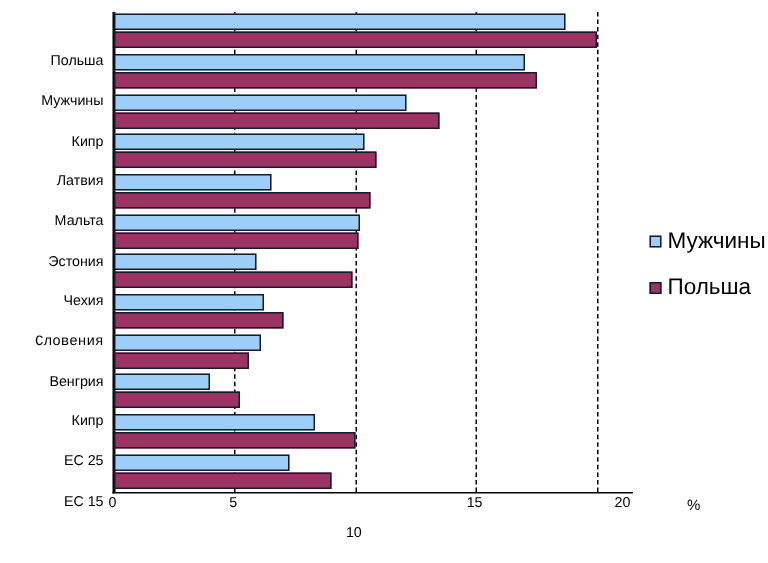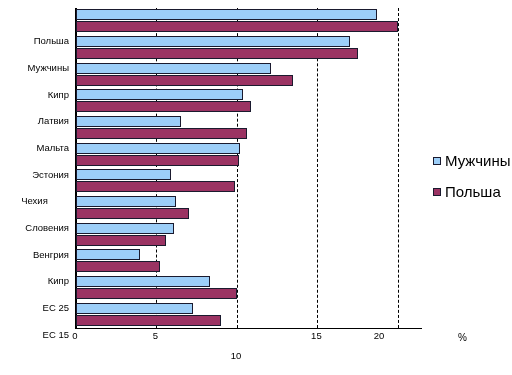--- a/index.html
+++ b/index.html
@@ -135,22 +135,22 @@
 
 <div id="chart-root">
 
   <div id="category-axis">
       <div class="cat-label" style="top: 7.33333px;">Польша</div>
       <div class="cat-label" style="top: 34px;">Мужчины</div>
       <div class="cat-label" style="top: 60.6667px;">Кипр</div>
       <div class="cat-label" style="top: 87.3333px; padding-left: 34px;">Латвия</div>
       <div class="cat-label" style="top: 114px;">Мальта</div>
       <div class="cat-label" style="top: 140.667px;">Эстония</div>
-      <div class="cat-label" style="top: 167.333px; text-align: center;">Чехия</div>
-      <div class="cat-label" style="top: 194px;">Словения</div>
+      <div class="cat-label" style="top: 167.333px;">Чехия</div>
+      <div class="cat-label" style="top: 194px; font-family: Liberation Mono, monospace;">Словения</div>
       <div class="cat-label" style="top: 220.667px;">Венгрия</div>
       <div class="cat-label" style="top: 247.333px;">Кипр</div>
       <div class="cat-label" style="top: 274px;">ЕС 25</div>
       <div class="cat-label" style="top: 300.667px;">ЕС 15</div>
     </div>
 
   <div id="plot-area">
       <div class="gridline" style="left: 0px; border-left: 1px solid rgb(0, 0, 0);"></div>
       <div class="gridline" style="left: 80.4651px;"></div>
       <div class="gridline" style="left: 160.93px;"></div>
@@ -204,21 +204,21 @@
         <div class="bar bar-male" title="Мужчины: 7.3%" style="width: 117.479px; background: rgb(156, 206, 248);"></div>
         <div class="bar bar-female" title="Женщины: 9%" style="width: 144.837px; background: rgb(155, 51, 99);"></div>
       </div>
     </div>
 
   <div id="value-axis">
       <div class="val-tick" style="left: 0px;">0</div>
       <div class="val-tick" style="left: 80.4651px;">5</div>
       <div class="val-tick" style="left: 160.93px; margin-top: 20px;">10</div>
       <div class="val-tick" style="left: 241.395px;">15</div>
-      <div class="val-tick" style="left: 304px;">20</div>
+      <div class="val-tick" style="left: 340px;">20</div>
     </div>
 
   <div id="axis-unit-label">%</div>
 
   <div id="legend">
     <div class="legend-entry">
       <span class="legend-swatch" style="background: rgb(156, 206, 248);"></span>
       <span>Мужчины</span>
     </div>
     <div class="legend-entry">

